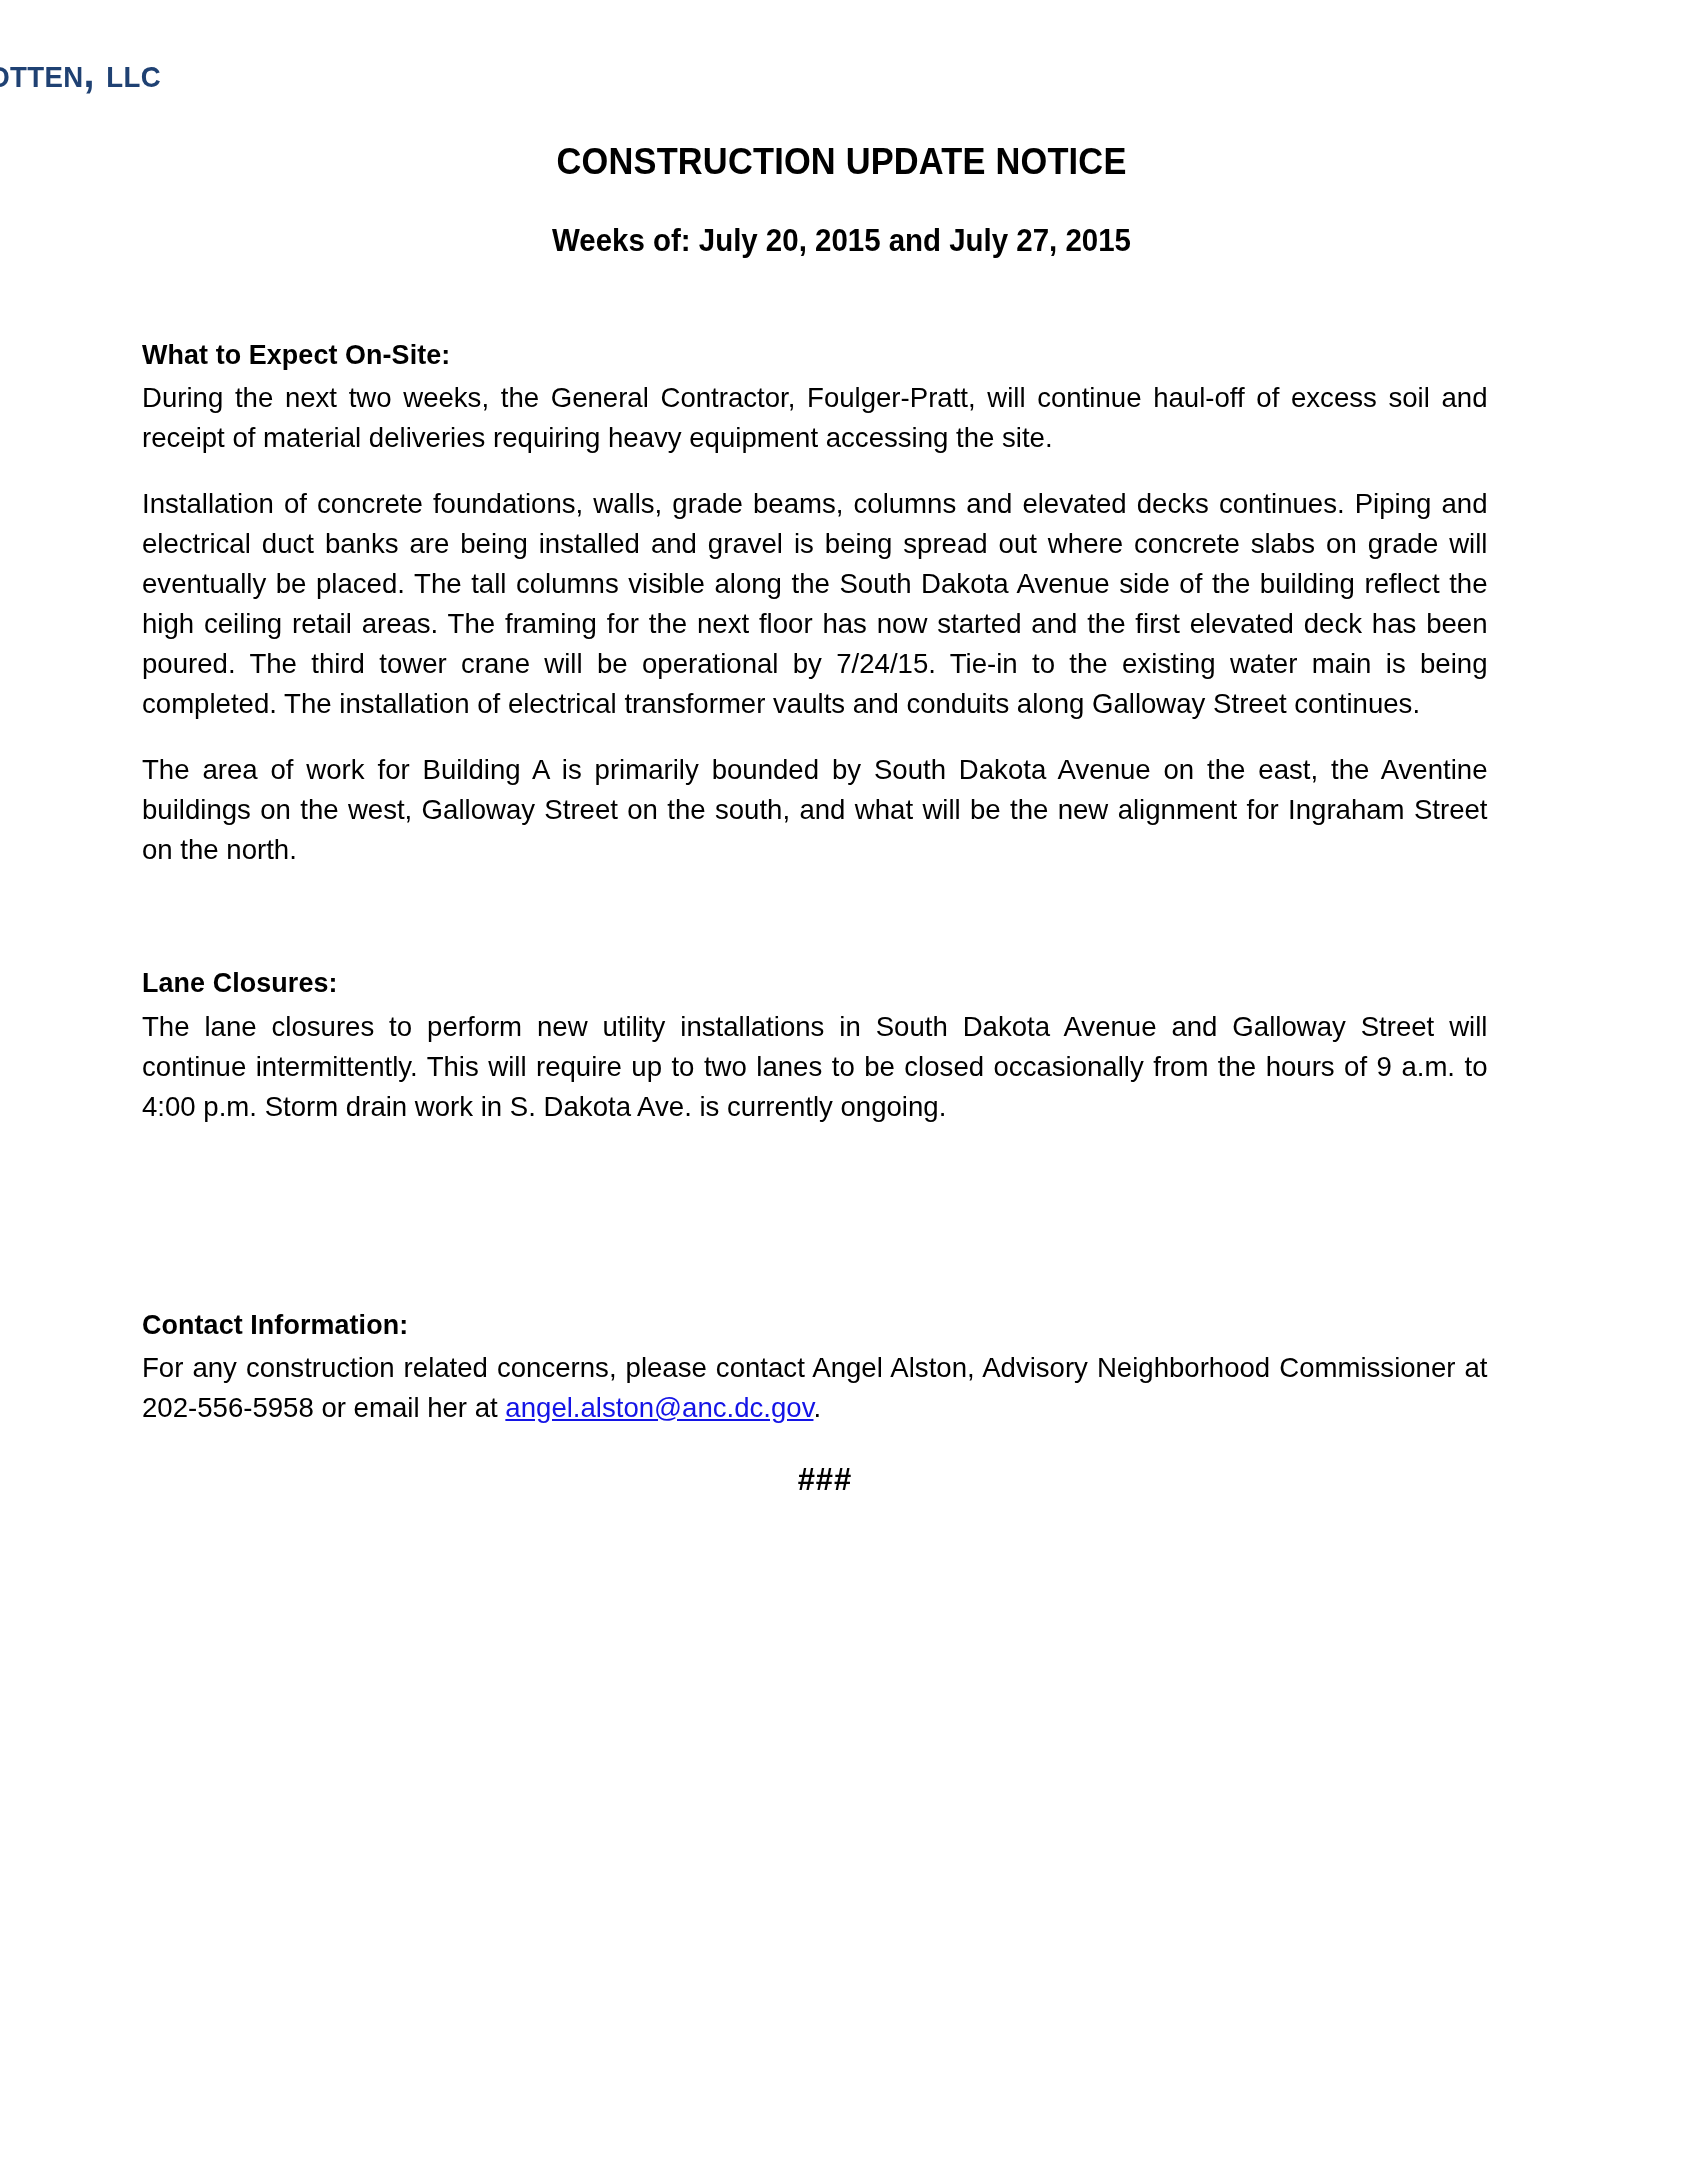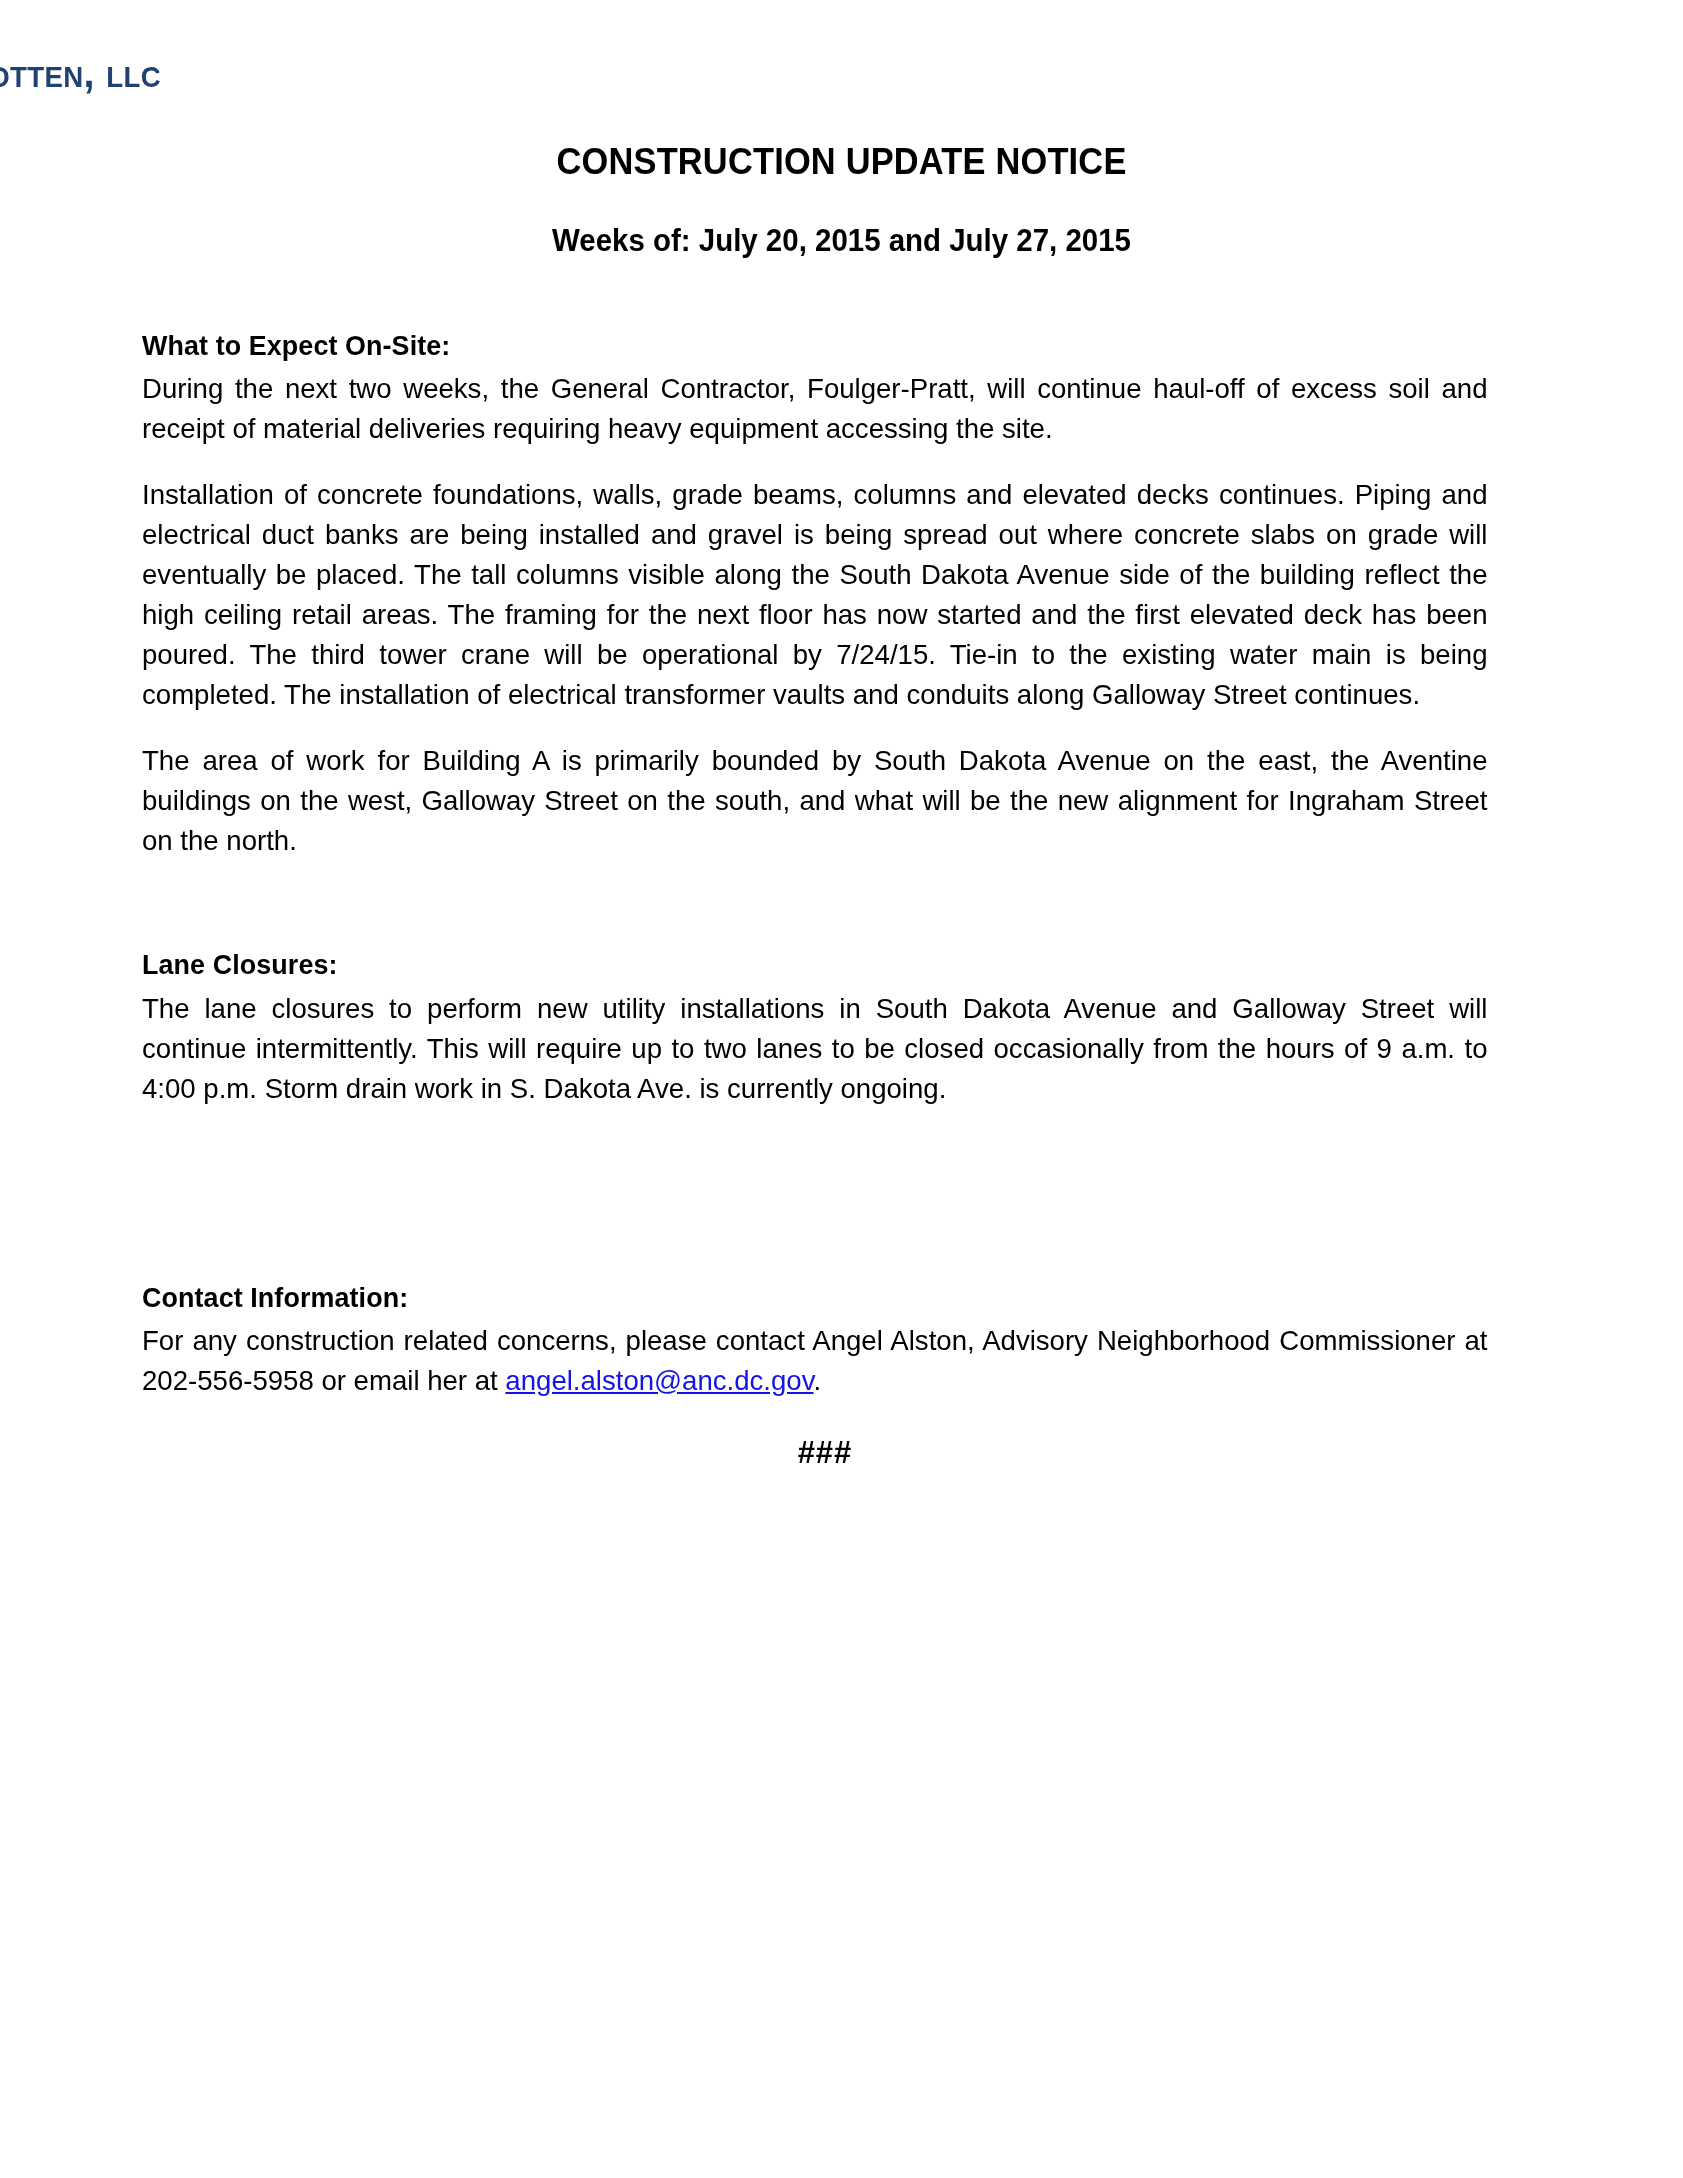--- a/index.html
+++ b/index.html
@@ -67,21 +67,21 @@
     transform: scaleX(0.95);
   }
   
   .body-wrap {
     position: absolute;
     left: 142px;
     top: 327px;
     width: 1366px;
   }
   .section {
-    margin: 0 0 0 0;
+    margin: 9px 0 0 0;
   }
   h2.section-heading {
     font-size: 28px;
     font-weight: bold;
     margin: 0 0 4px 0;
     padding: 0;
     line-height: 1.36;
     letter-spacing: 0.1px;
     transform: scaleX(0.96);
     transform-origin: left center;

